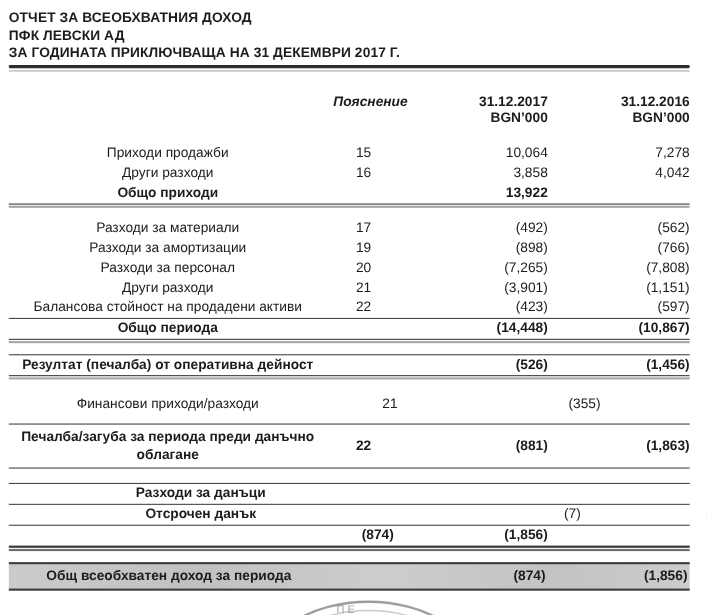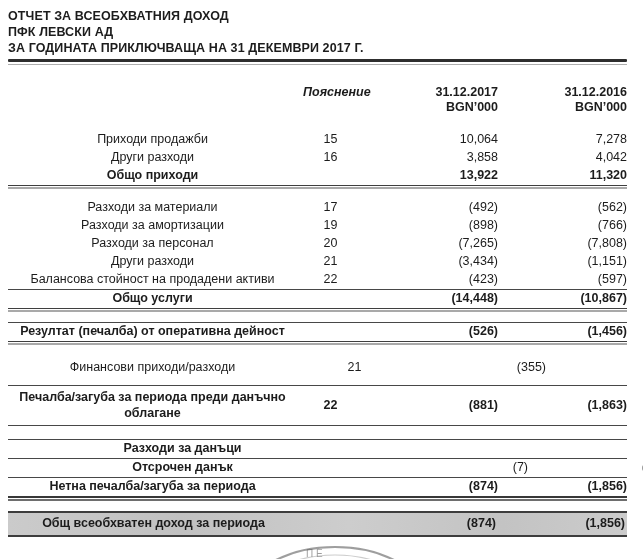--- a/index.html
+++ b/index.html
@@ -112,21 +112,20 @@
         <div class="row k-normal">
           <div class="c-label">Други разходи</div>
           <div class="c-note">16</div>
           <div class="c-v">3,858</div>
           <div class="c-v">4,042</div>
         </div>
         <div class="row k-total k-dbl">
           <div class="c-label">Общо приходи</div>
           <div class="c-note"></div>
           <div class="c-v">13,922</div>
-          <div class="c-v">11,320</div>
         </div>
         <div class="row k-normal k-g-md">
           <div class="c-label">Разходи за материали</div>
           <div class="c-note">17</div>
           <div class="c-v">(492)</div>
           <div class="c-v">(562)</div>
         </div>
         <div class="row k-normal">
           <div class="c-label">Разходи за амортизации</div>
           <div class="c-note">19</div>
@@ -135,31 +134,31 @@
         </div>
         <div class="row k-normal">
           <div class="c-label">Разходи за персонал</div>
           <div class="c-note">20</div>
           <div class="c-v">(7,265)</div>
           <div class="c-v">(7,808)</div>
         </div>
         <div class="row k-normal">
           <div class="c-label">Други разходи</div>
           <div class="c-note">21</div>
-          <div class="c-v">(3,434)</div>
+          <div class="c-v">(3,901)</div>
           <div class="c-v">(1,151)</div>
         </div>
         <div class="row k-normal">
           <div class="c-label">Балансова стойност на продадени  активи</div>
           <div class="c-note">22</div>
           <div class="c-v">(423)</div>
           <div class="c-v">(597)</div>
         </div>
         <div class="row k-total k-ruletop k-dbl">
-          <div class="c-label">Общо услуги</div>
+          <div class="c-label">Общо периода</div>
           <div class="c-note"></div>
           <div class="c-v">(14,448)</div>
           <div class="c-v">(10,867)</div>
         </div>
         <div class="row k-result k-ruletop k-dbl k-g-md">
           <div class="c-label">Резултат (печалба) от оперативна дейност</div>
           <div class="c-note"></div>
           <div class="c-v">(526)</div>
           <div class="c-v">(1,456)</div>
         </div>
@@ -181,21 +180,20 @@
           <div class="c-v"></div>
           <div class="c-v"></div>
         </div>
         <div class="row k-deferred k-rulebottom">
           <div class="c-label">Отсрочен данък</div>
           <div class="c-note"></div>
           <div class="c-v">(7)</div>
           <div class="c-v">(7)</div>
         </div>
         <div class="row k-net k-dbl2">
-          <div class="c-label">Нетна печалба/загуба за периода</div>
           <div class="c-note"></div>
           <div class="c-v">(874)</div>
           <div class="c-v">(1,856)</div>
         </div>
         <div class="row k-comprehensive k-g-md">
           <div class="c-label">Общ всеобхватен доход за периода</div>
           <div class="c-note"></div>
           <div class="c-v">(874)</div>
           <div class="c-v">(1,856)</div>
         </div>

